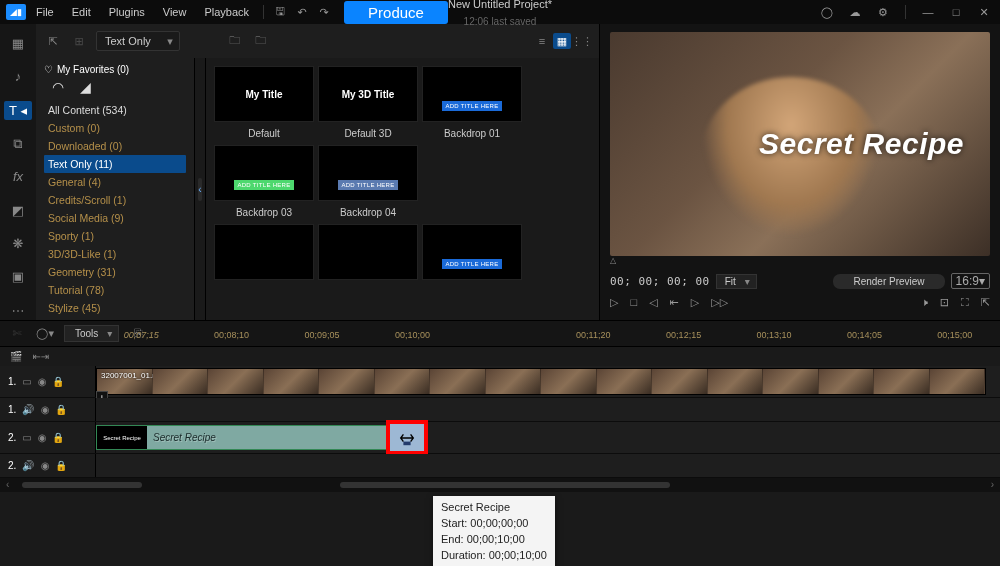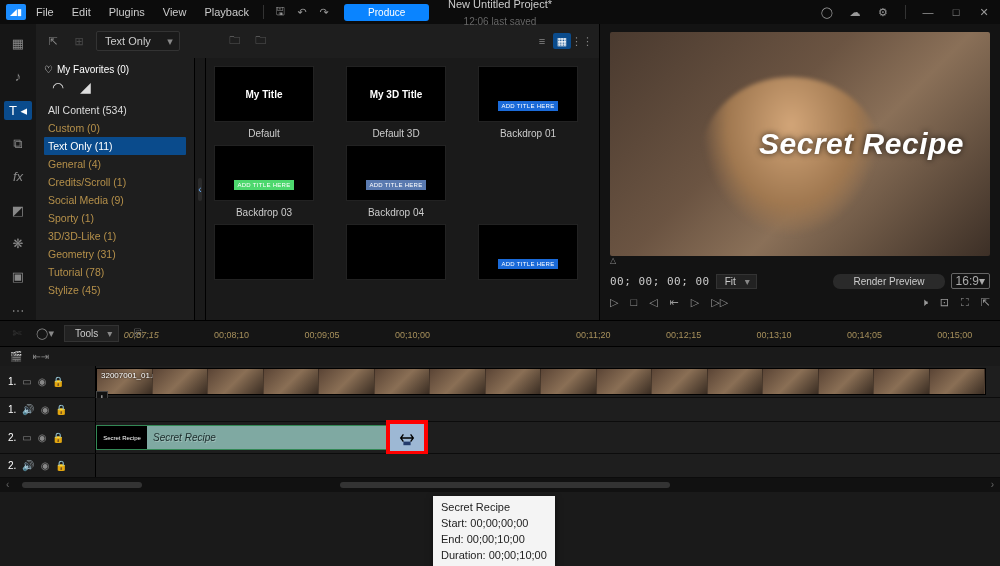--- a/index.html
+++ b/index.html
@@ -2,21 +2,21 @@
 <html><head>
 <meta charset="utf-8">
 <style>
   * { box-sizing: border-box; margin: 0; padding: 0; font-family: -apple-system, Segoe UI, sans-serif; }
   body { background: #1a1a1a; color: #ccc; width: 1000px; height: 566px; overflow: hidden; font-size: 11px; position: relative; }
   .topbar { height: 24px; background: #0c0c0c; display: flex; align-items: center; padding: 0 6px; gap: 2px; }
   .logo { width: 20px; height: 16px; background: linear-gradient(90deg,#1a8cff,#1a8cff); border-radius: 2px; display:flex; align-items:center; justify-content:center; color:#fff; font-size:9px;}
   .menu-item { padding: 3px 8px; font-size: 11px; cursor: default; }
   .sep { width: 1px; height: 14px; background: #333; margin: 0 4px; }
   .tb-icon { width: 20px; height: 20px; display:flex; align-items:center; justify-content:center; color:#999; }
-  .produce-btn { background: #0a84ff; color: #fff; padding: 3px 24px; border-radius: 3px; margin-left: 8px; font-size: 10px; }
+  .produce-btn { background: #0a84ff; color: #fff; padding: 3px 24px; border-radius: 3px; margin-left: 8px; font-size: 15px; }
   .title-center { position:absolute; left:50%; transform:translateX(-50%); display:flex; align-items:center; gap:6px;flex-direction:column; }
   .title-saved { color:#666; font-size:10px; }
   .tb-right { margin-left:auto; display:flex; align-items:center; gap:8px; }
 
   .upper { display:flex; height: 296px; }
   .lefttools { width: 36px; background:#161616; display:flex; flex-direction:column; align-items:center; padding-top:10px; gap:14px; }
   .lefttools .tool { width:22px; height:20px; display:flex; align-items:center; justify-content:center; color:#888; font-size:13px; }
   .lefttools .tool.active { background:#0a4b8c; color:#fff; border-radius:2px; width:28px; }
 
   .midpanel { width: 564px; background:#1e1e1e; display:flex; flex-direction:column; border-right:1px solid #000; }
@@ -36,21 +36,21 @@
   .fav-head { display:flex; align-items:center; gap:4px; color:#fff; font-size:10px; }
   .fav-row { display:flex; gap:8px; padding:4px 0 6px 8px; }
   .fav-row .shape { width:20px; height:16px; color:#ddd; font-size:14px; }
   .catitem { padding:3px 4px; font-size:10.5px; color:#b5904a; cursor:default; }
   .catitem.white { color:#ddd; }
   .catitem.active { background:#0a4b8c; color:#fff; border-radius:1px; }
   .collapse-bar { width:12px; background:#1a1a1a; display:flex; align-items:center; justify-content:center; color:#6ab0ff; font-size:10px; border-left:1px solid #000; border-right:1px solid #000;}
   .collapse-bar div{ background:#2a2a2a; padding:6px 0; border-radius:2px;}
 
   .thumbgrid { flex:1; background:#1a1a1a; overflow-y:auto; padding:8px 8px; }
-  .thumbrow { display:flex; gap:32px; margin-bottom:6px; }
+  .thumbrow { display:flex; gap:4px; margin-bottom:6px; }
   .thumbcell { width:100px; display:flex; flex-direction:column; align-items:center; gap:6px; }
   .thumb { width:100px; height:56px; background:#000; border:1px solid #222; display:flex; align-items:center; justify-content:center; color:#fff; font-size:10px; position:relative;}
   .thumb .bar { position:absolute; bottom:10px; left:50%; transform:translateX(-50%); width:60px; height:2px; }
   .thumb .bar.txt { width:60px; height:10px; font-size:6px; color:#fff; display:flex; align-items:center; justify-content:center; letter-spacing:0.3px; white-space:nowrap;}
   .thumb-label { font-size:10px; color:#ccc; }
 
   .preview { flex:1; background:#131313; display:flex; flex-direction:column; padding:8px 10px; }
   .preview-img { flex:1; background: linear-gradient(135deg,#4a3a2f 0%, #6b5442 40%, #8a7058 60%, #3c2f26 100%); border-radius:2px; display:flex; align-items:center; justify-content:flex-end; padding-right:26px; position:relative; overflow:hidden; }
   .preview-img::before { content:""; position:absolute; left:24%; top:20%; width:180px; height:160px; background: radial-gradient(ellipse at 50% 30%, #d2a578 0%, #a07850 50%, transparent 70%); border-radius:50% 50% 40% 40%; filter: blur(2px);}
   .preview-title { font-size:30px; font-weight:800; color:#fff; font-style:italic; text-shadow: 0 0 6px rgba(0,0,0,0.8); letter-spacing:0.5px; z-index:2;}
@@ -167,20 +167,21 @@
             <span>♡</span>
             <span>My Favorites (0)</span>
           </div>
         <div class="fav-row">
           <div class="shape">◠</div>
           <div class="shape">◢</div>
         </div>
         <div id="catlist">
             <div class="catitem white">All Content (534)</div>
             <div class="catitem ">Custom  (0)</div>
+            <div class="catitem ">Downloaded  (0)</div>
             <div class="catitem active">Text Only  (11)</div>
             <div class="catitem ">General  (4)</div>
             <div class="catitem ">Credits/Scroll  (1)</div>
             <div class="catitem ">Social Media  (9)</div>
             <div class="catitem ">Sporty  (1)</div>
             <div class="catitem ">3D/3D-Like  (1)</div>
             <div class="catitem ">Geometry  (31)</div>
             <div class="catitem ">Tutorial  (78)</div>
             <div class="catitem ">Stylize  (45)</div>
           </div>

